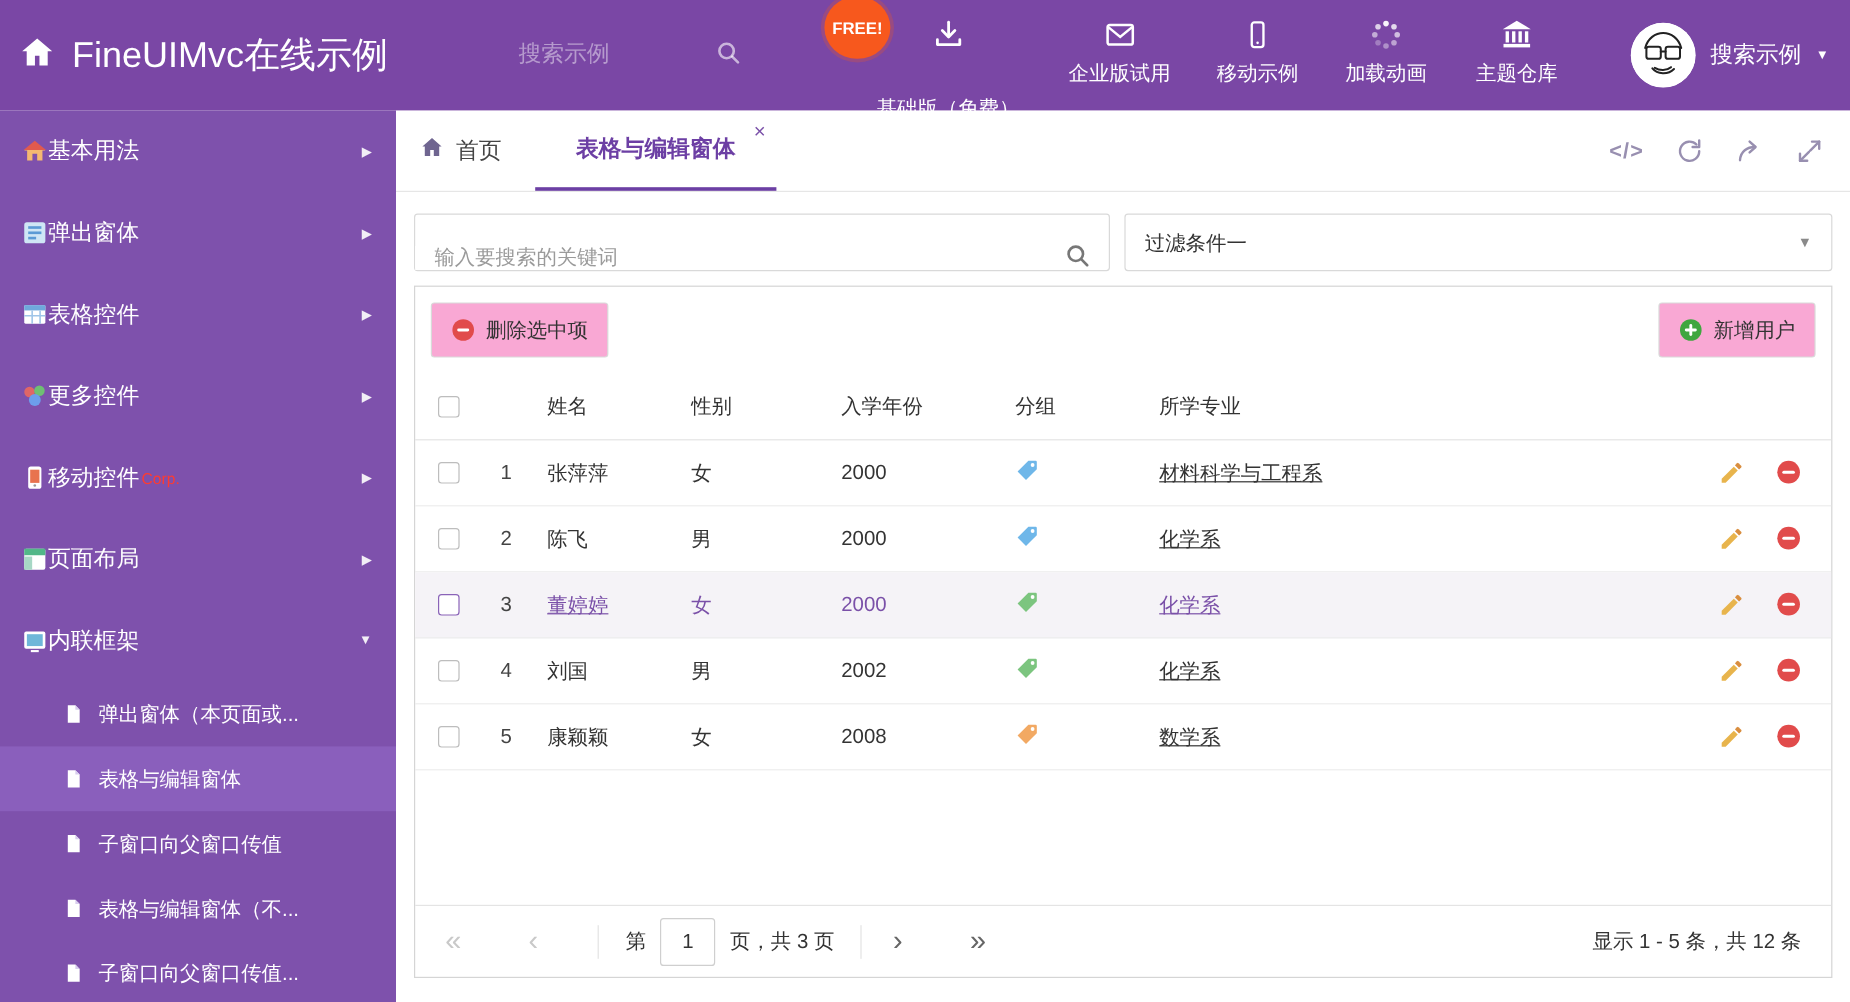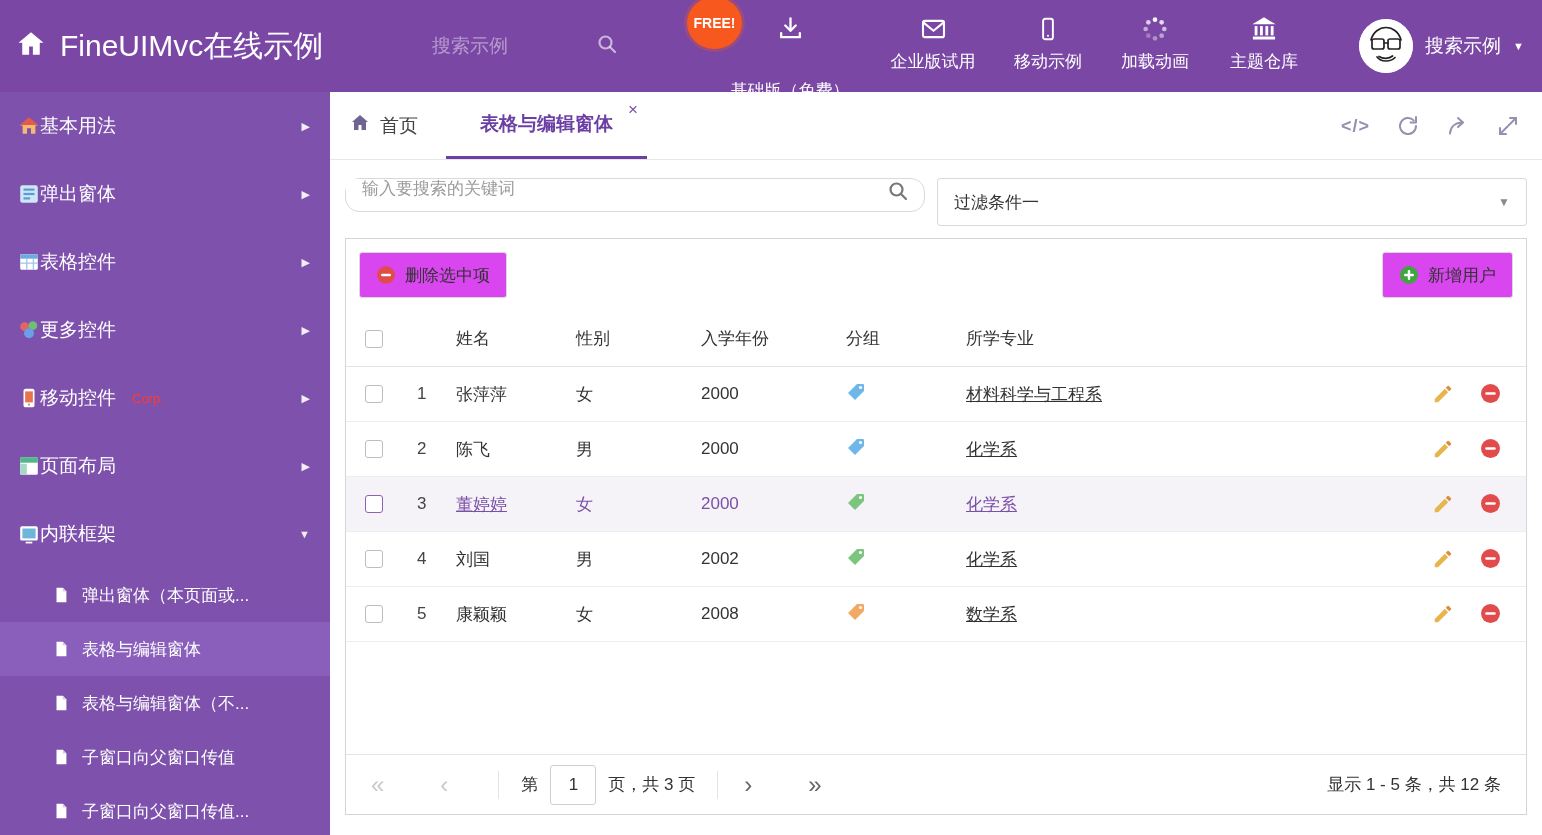--- a/index.html
+++ b/index.html
@@ -25,49 +25,49 @@
   .huser { position:absolute; right:18px; top:0; height:92px; display:flex; align-items:center; gap:12px; color:#fff; }
   .avatar { width:54px; height:54px; border-radius:50%; background:#fff; overflow:hidden; flex:none; }
   .huser .uname { font-size:19px; }
   .huser .ucaret { font-size:11px; }
   
   .sidebar { position:absolute; top:92px; left:0; width:330px; bottom:0; background:#7E51AC; overflow:hidden; }
   .side-item { height:68px; display:flex; align-items:center; padding:0 20px 0 18px; 
     color:#fff; font-size:19px; position:relative; cursor:pointer; }
   .side-item .sicon { width:22px; height:22px; flex:none; display:flex; }
   .side-item .arrow { position:absolute; right:20px; font-size:11px; opacity:.9; }
-  .corp { color:#FF3B30; font-size:13px; margin-left:16px; }
+  .corp { color:#FF3B30; font-size:13px; margin-left:2px; }
   .side-sub { height:54px; display:flex; align-items:center; padding-left:52px; gap:12px;
     color:#fff; font-size:17px; cursor:pointer; }
   .side-sub .sicon { width:18px; height:18px; flex:none; display:flex; }
   .side-sub.selected { background:#8A5FBC; }
   
   .main { position:absolute; left:330px; top:92px; right:0; bottom:0; background:#fff; }
   .tabbar { height:68px; border-bottom:1px solid #E6E6E6; position:relative; display:flex; align-items:stretch; }
   .tab-home { display:flex; align-items:center; gap:10px; padding:0 28px 0 20px; font-size:19px; color:#444; cursor:pointer; }
   .tab-active { display:flex; align-items:center; justify-content:center; padding:0 34px; font-size:19px;
     color:#6C3FA4; font-weight:bold; border-bottom:3px solid #6C3FA4; position:relative; cursor:pointer; }
   .tab-close { position:absolute; top:9px; right:9px; font-size:17px; font-weight:normal; color:#7A50A8; line-height:1; }
   .tab-actions { position:absolute; right:22px; top:0; height:68px; display:flex; align-items:center; gap:26px; color:#988FB0; }
   .tab-actions .ticon { display:flex; cursor:pointer; }
   .code-icon { font-size:18px; font-weight:bold; letter-spacing:1px; }
   
   .filter-row { display:flex; margin:18px 15px 12px 15px; gap:12px; }
-  .search-box { width:580px; height:34px; border:1px solid #D9D9D9; border-radius:14px; display:flex; align-items:flex-start; background:#fff; }
+  .search-box { width:580px; height:48px; border:1px solid #D9D9D9; border-radius:3px; display:flex; align-items:flex-end; background:#fff; }
   .search-box input { flex:1; border:none; outline:none; font-size:17px; padding:0 16px; color:#333; }
   .search-box input::placeholder, .pg-input::placeholder { color:#9B9B9B; }
   .search-box .mag { margin-right:14px; display:flex; cursor:pointer; }
   .dropdown { flex:1; height:48px; border:1px solid #D9D9D9; border-radius:3px; display:flex; align-items:center;
     padding:0 16px; font-size:17px; color:#333; cursor:pointer; }
   .dropdown .caret { margin-left:auto; color:#8A8A8A; font-size:12px; }
   
   .grid { margin:0 15px; border:1px solid #D5D5D5; height:577px; display:flex; flex-direction:column; background:#fff; }
   .toolbar { display:flex; align-items:center; padding:13px; }
   .btn { display:inline-flex; align-items:center; gap:9px; border:1px solid #D9D9D9; border-radius:3px;
-    background:#d946ef; font-size:17px; color:#333; padding:0 16px; height:46px; cursor:pointer; }
+    background:#f9a8d4; font-size:17px; color:#333; padding:0 16px; height:46px; cursor:pointer; }
   .btn-add { margin-left:auto; }
   .icn20 { width:20px; height:20px; display:flex; }
   .thead, .trow { display:grid; grid-template-columns:55px 50px 120px 125px 145px 120px 445px 1fr; align-items:center; }
   .thead { height:56px; border-bottom:1px solid #E4E4E4; font-size:17px; color:#333; }
   .trow { height:55px; border-bottom:1px solid #EDEDED; font-size:17px; color:#333; }
   .cell { padding-left:5px; white-space:nowrap; overflow:hidden; }
   .cell-check { display:flex; justify-content:center; }
   .checkbox { width:18px; height:18px; border:1px solid #BDBDBD; border-radius:3px; background:#fff; cursor:pointer; }
   .num { padding-left:16px; color:#444; }
   .tagicon { width:20px; height:20px; display:inline-flex; }
@@ -288,30 +288,30 @@
       </span>
     <span>表格与编辑窗体</span>
   </div>
   <div class="side-sub">
     <span class="sicon">
         <svg width="18" height="18" viewBox="0 0 20 20">
           <path d="M5 2h7l4 4v12H5z" fill="#fff"></path>
           <path d="M12 2l4 4h-4z" fill="#D8CBEE"></path>
         </svg>
       </span>
-    <span>表格与编辑窗体（不...</span>
+    <span>子窗口向父窗口传值</span>
   </div>
   <div class="side-sub">
     <span class="sicon">
         <svg width="18" height="18" viewBox="0 0 20 20">
           <path d="M5 2h7l4 4v12H5z" fill="#fff"></path>
           <path d="M12 2l4 4h-4z" fill="#D8CBEE"></path>
         </svg>
       </span>
-    <span>子窗口向父窗口传值</span>
+    <span>表格与编辑窗体（不...</span>
   </div>
   <div class="side-sub">
     <span class="sicon">
         <svg width="18" height="18" viewBox="0 0 20 20">
           <path d="M5 2h7l4 4v12H5z" fill="#fff"></path>
           <path d="M12 2l4 4h-4z" fill="#D8CBEE"></path>
         </svg>
       </span>
     <span>子窗口向父窗口传值...</span>
   </div>

